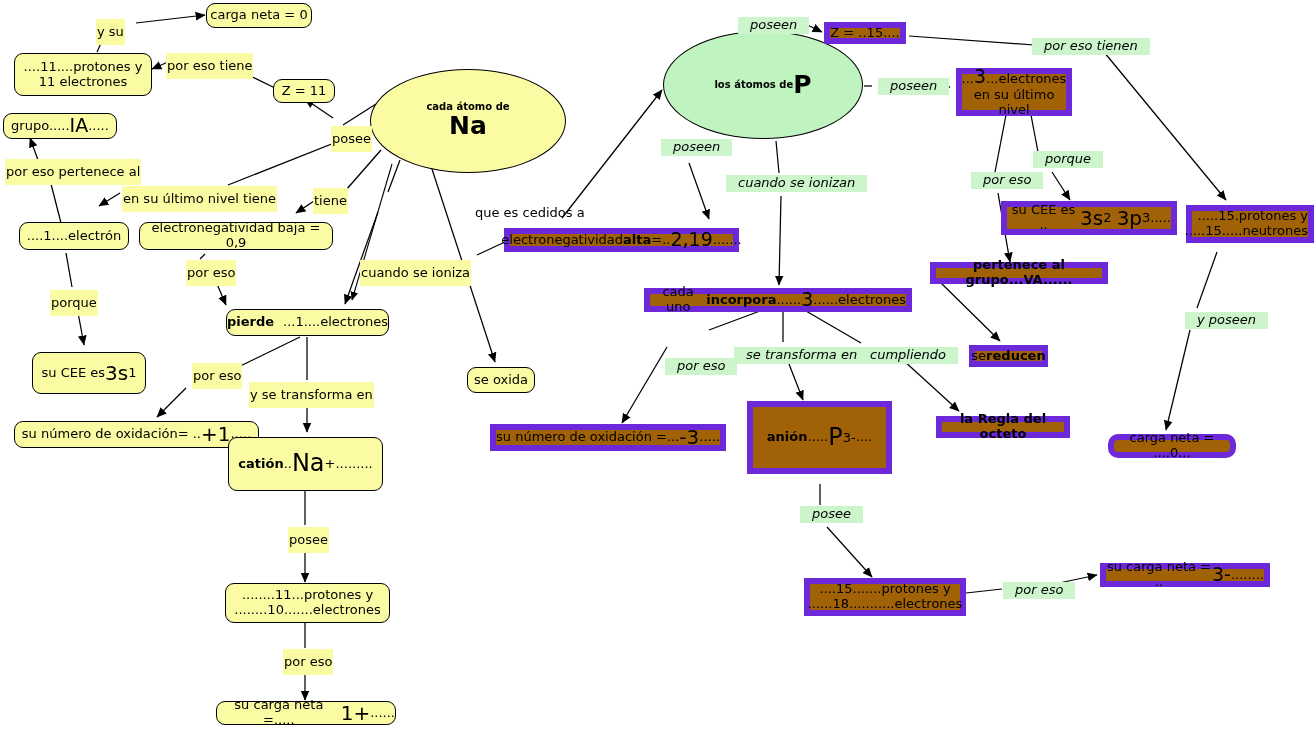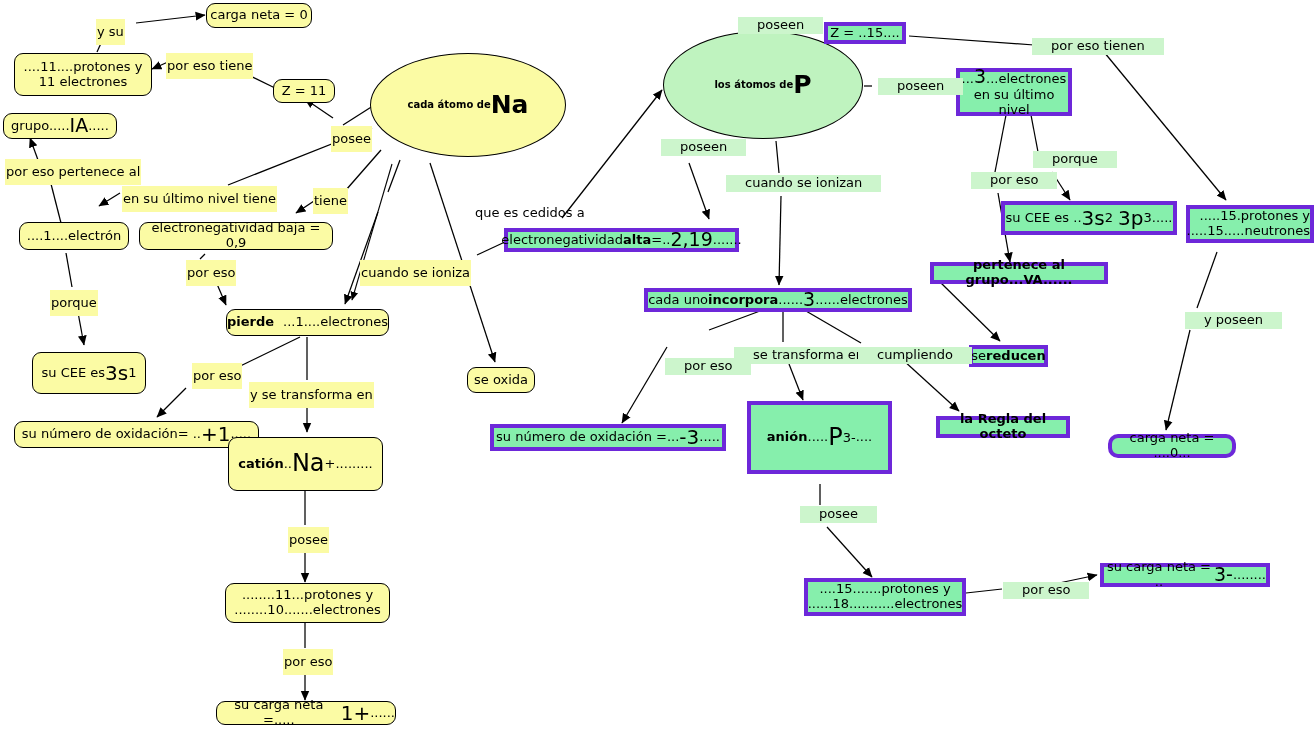--- a/index.html
+++ b/index.html
@@ -9,23 +9,23 @@
 
   .node{position:absolute;box-sizing:border-box;display:flex;align-items:center;
         justify-content:center;text-align:center;color:#000;line-height:1.15;}
 
   
   .y-box{background:#fbfba4;border:1px solid #000;border-radius:9px;}
   .y-ell{background:#fbfba4;border:1.5px solid #000;border-radius:50%;}
   .y-lab{background:#fbfba4;border:none;border-radius:0;padding:13px 1px;}
 
   
-  .g-box{background:#86efac;border:4px solid #6d28d9;border-radius:0;}
+  .g-box{background:#a16207;border:6px solid #6d28d9;border-radius:0;}
   .g-ell{background:#bff3bf;border:1.5px solid #000;border-radius:50%;}
-  .g-lab{background:#ccf5cc;border:none;border-radius:0;padding:0 19px;}
+  .g-lab{background:#ccf5cc;border:none;border-radius:0;padding:0 12px;font-style:italic;}
 
   .plain-lab{background:transparent;border:none;}
 
   .lab{font-size:13px;white-space:nowrap;height:17px;}
   .txt{font-size:13px;}
   .ell-txt{font-size:10px;font-weight:bold;}
   .ell-sym{font-size:25px;font-weight:bold;}
   sup{font-size:.62em;vertical-align:super;line-height:0;}
   .b{font-weight:bold;}
   .num{font-size:20px;}
@@ -127,21 +127,21 @@
     <path d="M1190,330 L1166,430" marker-end="url(#ah)"></path>
 
     <path d="M820,484 L820,505"></path>
     <path d="M827,527 L872,577" marker-end="url(#ah)"></path>
 
     <path d="M966,593 L1002,589"></path>
     <path d="M1059,583 L1097,575" marker-end="url(#ah)"></path>
   </g>
 </svg>
 
-<div class="node y-ell" style="left:370px;top:53px;width:196px;height:104px;">
+<div class="node y-ell" style="left:370px;top:69px;width:196px;height:104px;flex-direction:column;">
   <span class="ell-txt">cada átomo de </span>
       <span class="ell-sym">Na</span>
 </div>
 
 <div class="node y-box txt" style="left:206px;top:3px;width:106px;height:25px;">
   <span>carga neta = 0</span>
 </div>
 
 <div class="node y-box txt" style="left:14px;top:53px;width:138px;height:43px;flex-direction:column;">
   <span>....11....protones y</span>

